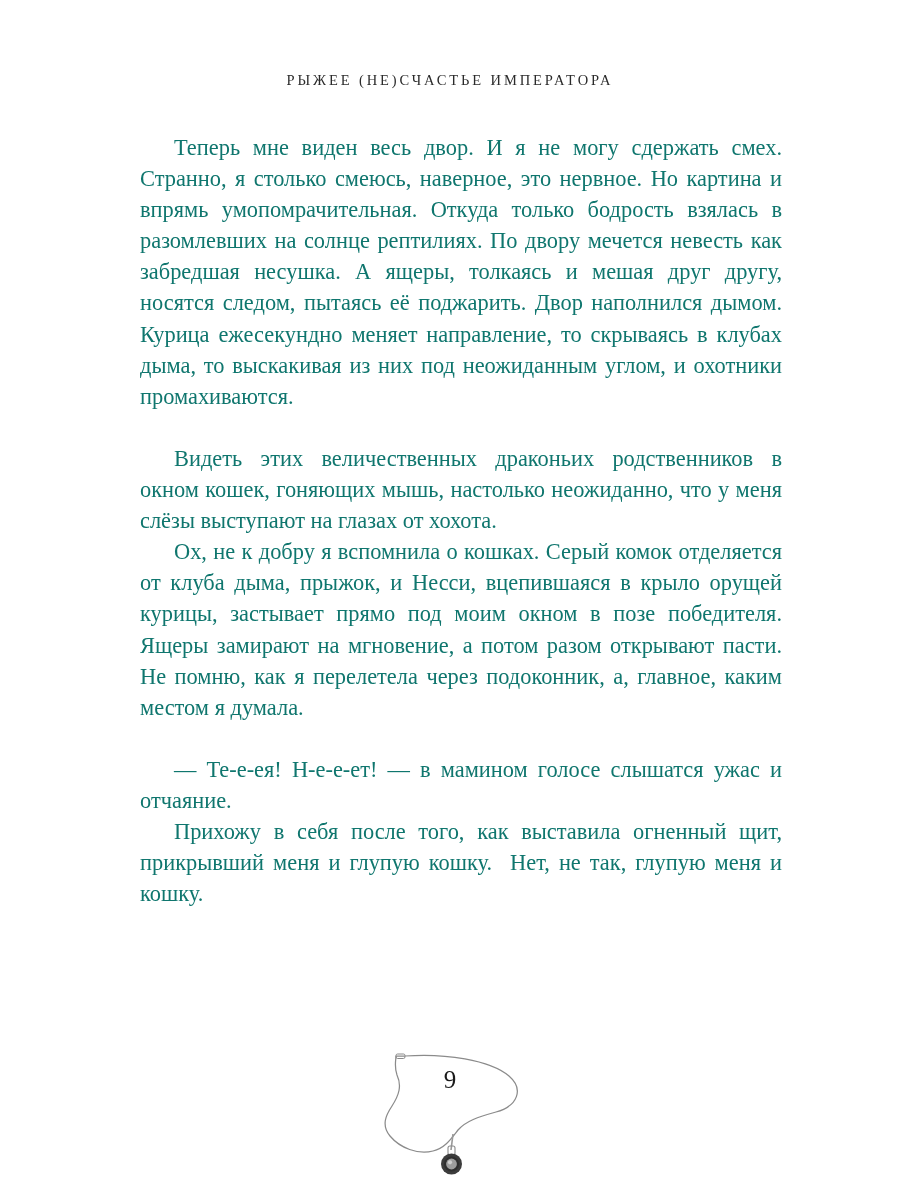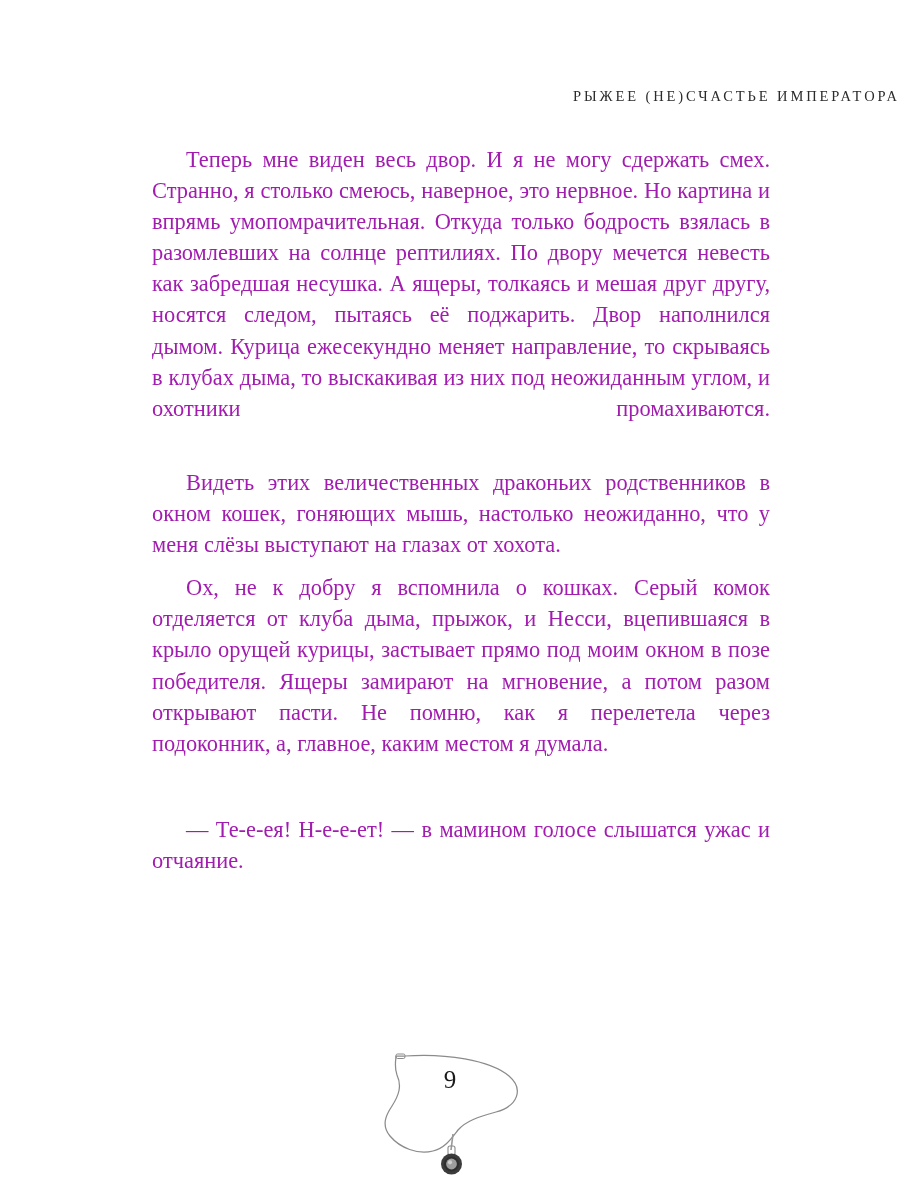--- a/index.html
+++ b/index.html
@@ -19,46 +19,45 @@
     color: #1a1a1a;
     box-sizing: border-box;
   }
 
   
   .running-head {
     position: absolute;
     top: 72px;
     left: 0;
     right: 0;
-    text-align: right;
+    text-align: center;
     font-family: "Liberation Serif", "DejaVu Serif", serif;
     font-size: 14.5px;
     letter-spacing: 2.9px;
     text-transform: uppercase;
     color: #2b2b2b;
     white-space: nowrap;
-    margin-top: 16px;
   }
 
   
   .textblock {
     position: absolute;
     left: 140px;
     top: 132px;
     width: 642px;
   }
 
   .para {
-    margin: 12px;
+    margin: 0;
     text-indent: 34px;
     text-align: justify;
     text-justify: inter-word;
     font-size: 22.4px;
     line-height: 31.1px;
-    color: #a21caf;
+    color: #0f766e;
     hyphens: manual;
     -webkit-hyphens: manual;
     white-space: pre-wrap;
   }
 
   
   .para.carryover:after {
     content: "";
     display: inline-block;
     width: 100%;
@@ -108,20 +107,21 @@
     <p class="para carryover">Теперь мне виден весь двор. И я не могу сдержать смех. Странно, я столько смеюсь, наверное, это нервное. Но картина и впрямь умопомрачительная. Откуда только бодрость взялась в разомлевших на солнце рептилиях. По двору мечется невесть как забредшая несушка. А ящеры, толкаясь и мешая друг другу, носятся следом, пытаясь её поджарить. Двор наполнился дымом. Курица ежесекундно меняет направление, то скрываясь в клубах дыма, то выскакивая из них под неожиданным углом, и охотники промахиваются.</p>
 
     <p class="para">Видеть этих величественных драконьих родственников в окном кошек, гоняющих мышь, настолько неожиданно, что у меня слёзы выступают на глазах от хохота.</p>
 
     <p class="para">Ох, не к добру я вспомнила о кошках. Серый комок отделяется от клуба дыма, прыжок, и Несси, вцепившаяся в крыло орущей курицы, застывает прямо под моим окном в позе победителя. Ящеры замирают на мгновение, а потом разом открывают пасти. Не помню, как я перелетела через подоконник, а, главное, каким местом я думала.</p>
 
     <div class="scene-break"></div>
 
     <p class="para">— Те-е-ея! Н-е-е-ет! — в мамином голосе слышатся ужас и отчаяние.</p>
 
+    <p class="para">Прихожу в себя после того, как выставила огненный щит, прикрывший меня и глупую кошку.  Нет, не так, глупую меня и кошку.</p>
 
 
   </div>
 
   <div class="folio">
 
     <svg class="folio-svg" viewBox="0 0 200 140">
 
       <rect x="46" y="6" width="9" height="4.5" rx="1.6" fill="none" stroke="#8a8a8a" stroke-width="1"></rect>
 

